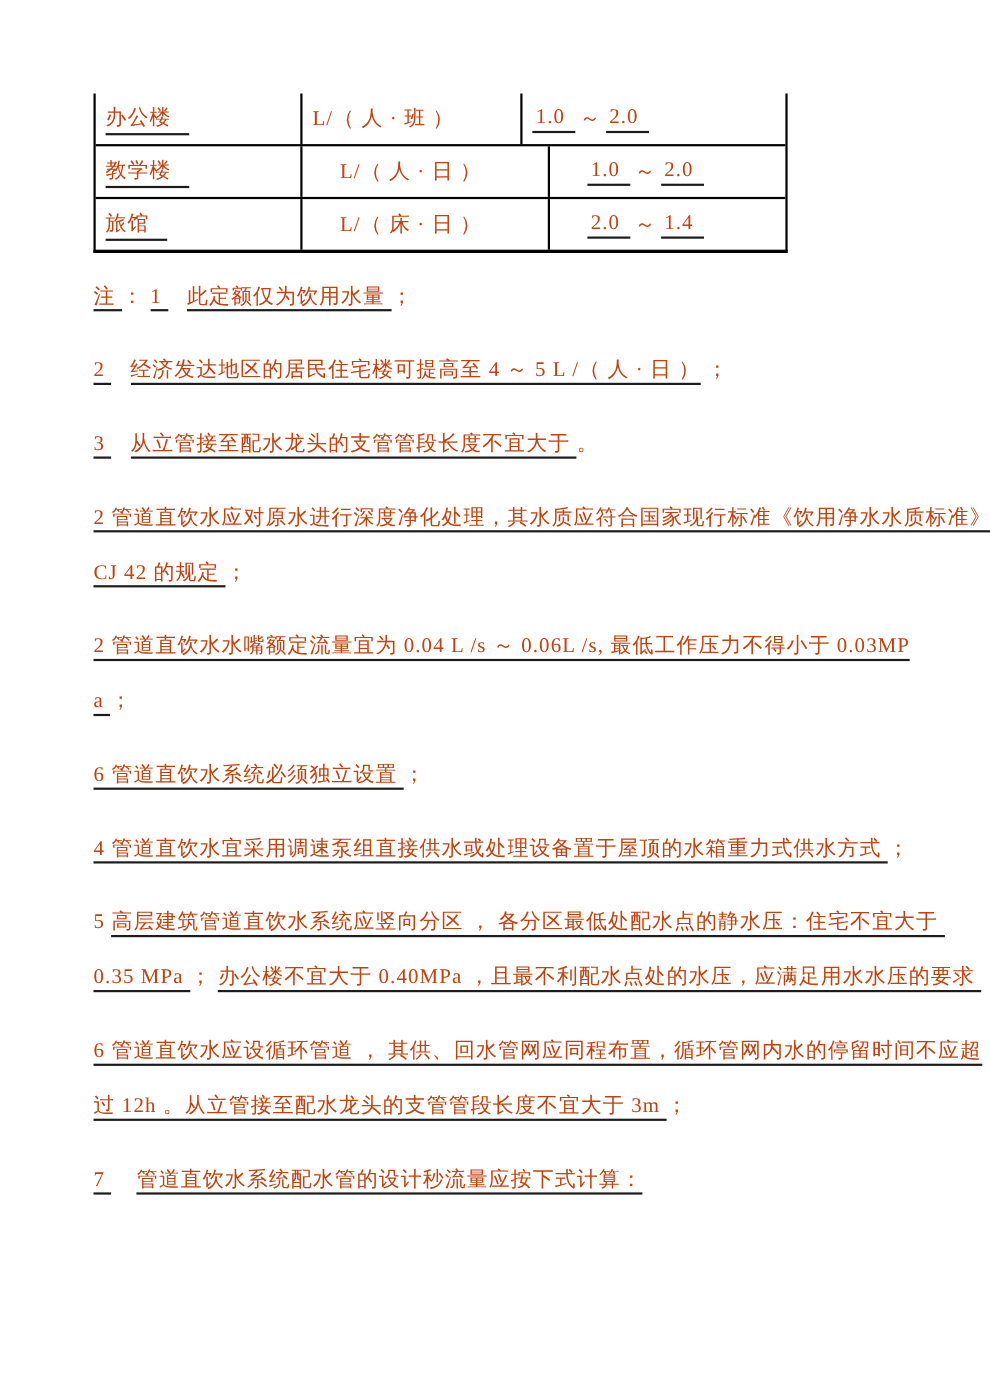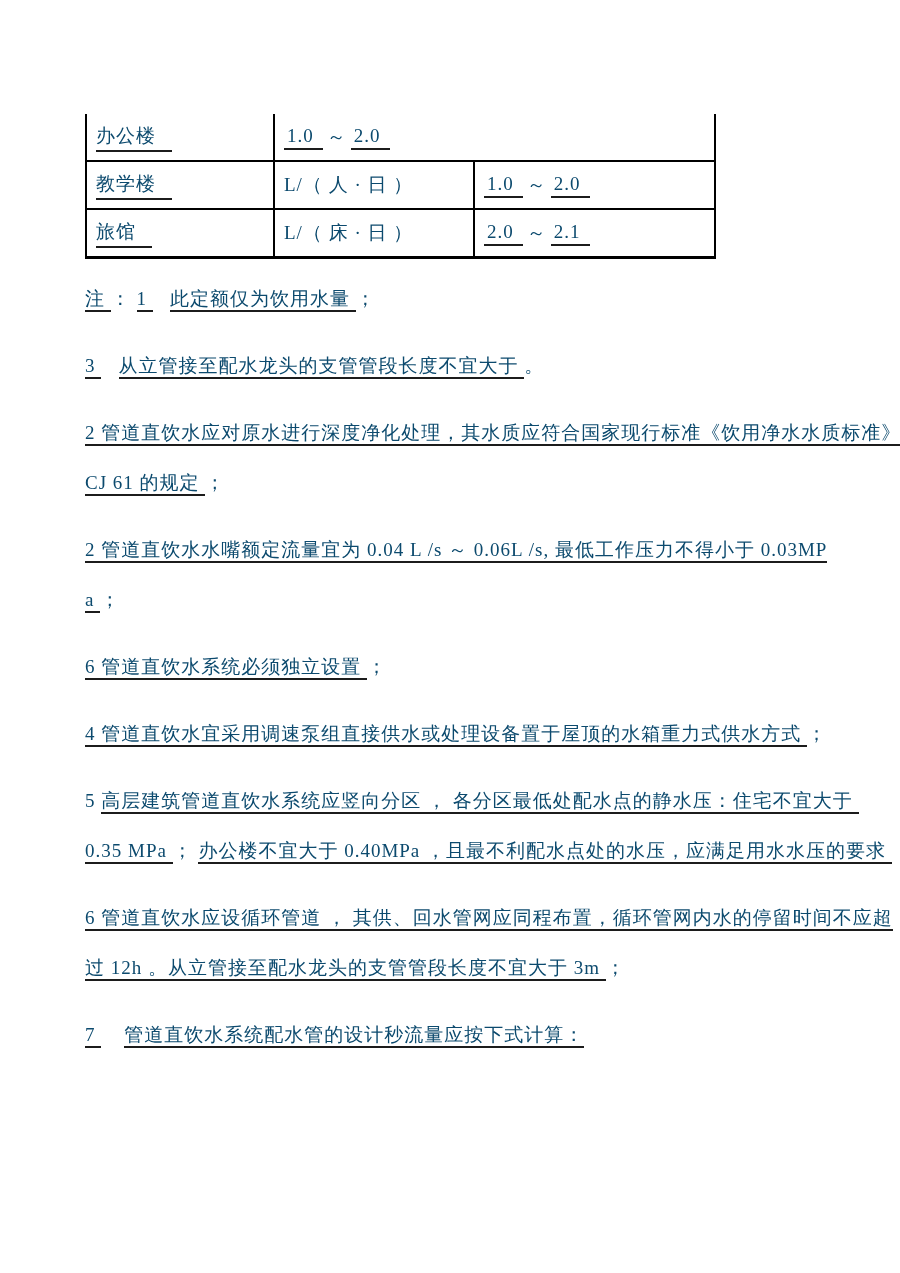--- a/index.html
+++ b/index.html
@@ -1,26 +1,26 @@
 <!DOCTYPE html>
 <html><head>
 <meta charset="utf-8">
 <style>
   html,body{margin:0;padding:0;background:#e9e9e9;}
   .page{
     width:900px;height:1273px;background:#ffffff;position:relative;
     font-family:"Liberation Serif","DejaVu Serif",serif;
-    color:#0c4a6e;font-size:19px;overflow:hidden;box-sizing:border-box;
-    padding:114px 30px 0 85px;letter-spacing:1px;
+    color:#c2410c;font-size:19px;overflow:hidden;box-sizing:border-box;
+    padding:85px 30px 0 85px;letter-spacing:1px;
   }
   
   .dtable{width:627px;border-left:2px solid #000;border-right:2px solid #000;
     border-bottom:3px solid #000;margin-bottom:15px;}
   .trow{display:flex;height:46px;}
-  .trow + .trow{border-top:2px solid #000;}
+  .trow + .trow{border-top:2px solid #000;gap:25px;}
   .cell{display:flex;align-items:center;padding-left:9px;white-space:pre;box-sizing:border-box;}
   .c1{width:188px;border-right:2px solid #000;}
   .c2{width:200px;border-right:2px solid #000;}
   .c3{flex:1;}
   
   .u{border-bottom:2px solid #1c1c1c;padding-bottom:1px;}
   .nu{border-bottom:none;}
   .name-u{padding-right:16px;}
   .range-u{padding-left:3px;padding-right:9px;}
   .range-sep{margin:0 4px;}
@@ -31,20 +31,23 @@
 </head>
 <body>
 
 <div class="page">
 
   <div class="dtable">
 
     <div class="trow">
       <div class="cell c1">
         <span class="u name-u">办公楼</span>
+      </div>
+      <div class="cell c2">
+        <span class="nu">L/（ 人 · 班 ）</span>
       </div>
       <div class="cell c3">
         <span class="u range-u">1.0</span>
         <span class="nu range-sep">～</span>
         <span class="u range-u">2.0</span>
       </div>
     </div>
 
     <div class="trow">
       <div class="cell c1">
@@ -63,31 +66,32 @@
     <div class="trow">
       <div class="cell c1">
         <span class="u name-u">旅馆</span>
       </div>
       <div class="cell c2">
         <span class="nu">L/（ 床 · 日 ）</span>
       </div>
       <div class="cell c3">
         <span class="u range-u">2.0</span>
         <span class="nu range-sep">～</span>
-        <span class="u range-u">2.1</span>
+        <span class="u range-u">1.4</span>
       </div>
     </div>
 
   </div>
 
   <div class="doc-lines">
       <div class="line"><span class="u">注 </span><span class="nu">： </span><span class="u">1 </span><span class="nu">   </span><span class="u">此定额仅为饮用水量 </span><span class="nu">；</span></div>
+      <div class="line para"><span class="u">2 </span><span class="nu">   </span><span class="u">经济发达地区的居民住宅楼可提高至 4 ～ 5 L /（ 人 · 日 ）</span><span class="nu"> ；</span></div>
       <div class="line para"><span class="u">3 </span><span class="nu">   </span><span class="u">从立管接至配水龙头的支管管段长度不宜大于 </span><span class="nu">。</span></div>
       <div class="line para"><span class="u">2 管道直饮水应对原水进行深度净化处理，其水质应符合国家现行标准《饮用净水水质标准》</span></div>
-      <div class="line"><span class="u">CJ 61 的规定 </span><span class="nu">；</span></div>
+      <div class="line"><span class="u">CJ 42 的规定 </span><span class="nu">；</span></div>
       <div class="line para"><span class="u">2 管道直饮水水嘴额定流量宜为 0.04 L /s ～ 0.06L /s, 最低工作压力不得小于 0.03MP</span></div>
       <div class="line"><span class="u">a </span><span class="nu">；</span></div>
       <div class="line para"><span class="u">6 管道直饮水系统必须独立设置 </span><span class="nu">；</span></div>
       <div class="line para"><span class="u">4 管道直饮水宜采用调速泵组直接供水或处理设备置于屋顶的水箱重力式供水方式 </span><span class="nu">；</span></div>
       <div class="line para"><span class="nu">5 </span><span class="u">高层建筑管道直饮水系统应竖向分区 ， 各分区最低处配水点的静水压：住宅不宜大于 </span></div>
       <div class="line"><span class="u">0.35 MPa </span><span class="nu">； </span><span class="u">办公楼不宜大于 0.40MPa ，且最不利配水点处的水压，应满足用水水压的要求 </span><span class="nu">；</span></div>
       <div class="line para"><span class="u">6 管道直饮水应设循环管道 ， 其供、回水管网应同程布置，循环管网内水的停留时间不应超</span></div>
       <div class="line"><span class="u">过 12h 。从立管接至配水龙头的支管管段长度不宜大于 3m </span><span class="nu">；</span></div>
       <div class="line para"><span class="u">7 </span><span class="nu">    </span><span class="u">管道直饮水系统配水管的设计秒流量应按下式计算：</span></div>
     </div>

